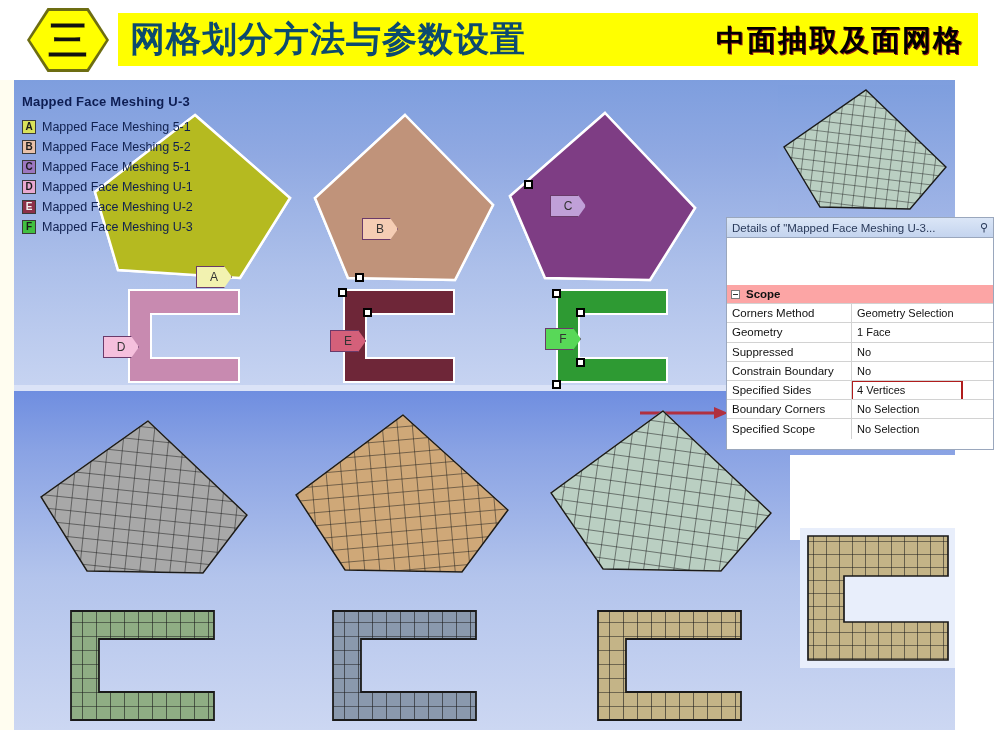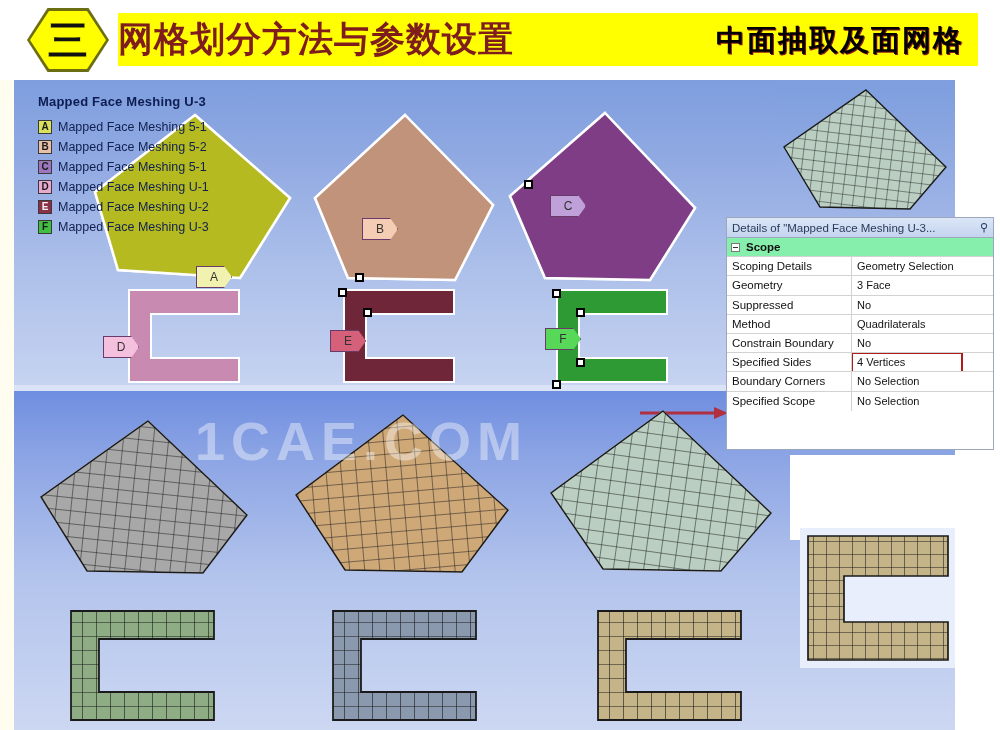--- a/index.html
+++ b/index.html
@@ -23,21 +23,22 @@
     position:absolute; inset:0; display:flex; align-items:center; justify-content:center;
     font-size:40px; font-weight:bold; color:#111; font-family:"DejaVu Sans", sans-serif;
     line-height:1;
   }
   #title-bar {
     position:absolute; left:118px; top:13px; width:860px; height:53px;
     background:#ffff00;
     display:flex; align-items:center;
   }
   #title-main {
-    font-size:35px; font-weight:bold; color:#7f1d1d;
+    margin-left:12px;
+    font-size:35px; font-weight:bold; color:#0c4a6e;
     font-family:"DejaVu Sans", sans-serif; letter-spacing:1px;
     white-space:nowrap;
   }
   #title-sub {
     position:absolute; right:14px; top:8px;
     font-size:29px; font-weight:bold; color:#000000;
     font-family:"DejaVu Sans", sans-serif; letter-spacing:2px;
     text-shadow: 1px 1px 0 #8b1a1a;
     white-space:nowrap;
   }
@@ -55,21 +56,21 @@
   #gutter-l { position:absolute; left:0; top:0; width:14px; height:650px; background:#fffdf0; }
 
   
   #right-white { position:absolute; left:955px; top:0; width:45px; height:650px; background:#ffffff; }
   #right-white2 { position:absolute; left:790px; top:375px; width:210px; height:85px; background:#ffffff; }
 
   
   #tree-panel {
     position:absolute; left:14px; top:8px; width:244px; height:170px;
     background:rgba(125,155,215,0.0);
-    padding:6px 24px;
+    padding:6px 8px;
     color:#12225a;
   }
   #tree-title { font-size:13px; font-weight:bold; color:#0d1d52; letter-spacing:0.2px; }
   #tree-date  { font-size:12.5px; color:#15265c; margin-top:1px; }
   #tree-list  { margin-top:8px; }
   .tree-row   { display:flex; align-items:center; height:19px; margin-bottom:1px; }
   .tree-badge {
     width:14px; height:14px; border:1px solid #3a3a3a;
     font-size:10px; font-weight:bold; color:#1a1a1a;
     display:flex; align-items:center; justify-content:center;
@@ -104,21 +105,21 @@
   }
   #details-title {
     height:20px; background:linear-gradient(to bottom,#dbe6f7,#c4d4ee);
     border-bottom:1px solid #9aa7bd;
     display:flex; align-items:center; padding:0 5px;
     color:#2a3a5a; font-size:11.5px; white-space:nowrap; overflow:hidden;
   }
   #details-title .pin { margin-left:auto; font-size:11px; color:#2a3a5a; }
   .d-row { display:flex; height:19.2px; border-bottom:1px solid #d2d2d2; }
   .d-row:last-child { border-bottom:none; }
-  .d-group { background:#86efac; }
+  .d-group { background:#fca5a5;margin-top:47px; }
   .d-expand {
     width:17px; flex:none; display:flex; align-items:center; justify-content:center;
   }
   .d-expand i {
     display:block; width:9px; height:9px; border:1px solid #7a7a7a; background:#fff;
     position:relative;
   }
   .d-expand i:before {
     content:""; position:absolute; left:1px; right:1px; top:3px; height:1px; background:#333;
   }
@@ -344,52 +345,47 @@
       </div>
 
       <div class="tree-row">
         <span class="tree-badge" style="background:#40c040">F</span>
         <span class="tree-label">Mapped Face Meshing U-3</span>
       </div>
 
     </div>
   </div>
 
-  <div id="wm-center">1CAE.COM</div>
 
   <div id="details">
     <div id="details-title">
       <span>Details of "Mapped Face Meshing U-3...</span>
       <span class="pin">⚲</span>
     </div>
 
     <div class="d-row d-group">
       <span class="d-expand">
           <i></i>
         </span>
       <span class="d-group-label">Scope</span>
     </div>
     <div class="d-row">
-      <span class="d-key">Scoping Details</span>
+      <span class="d-key">Corners Method</span>
       <span class="d-val">Geometry Selection</span>
     </div>
     <div class="d-row">
       <span class="d-key">Geometry</span>
-      <span class="d-val">3 Face</span>
+      <span class="d-val">1 Face</span>
     </div>
 
     <div class="d-row">
       <span class="d-key">Suppressed</span>
       <span class="d-val">No</span>
     </div>
     <div class="d-row">
-      <span class="d-key">Method</span>
-      <span class="d-val">Quadrilaterals</span>
-    </div>
-    <div class="d-row">
       <span class="d-key">Constrain Boundary</span>
       <span class="d-val">No</span>
     </div>
 
     <div class="d-row">
       <span class="d-key">Specified Sides</span>
       <span class="d-val hl">4 Vertices</span>
     </div>
     <div class="d-row">
       <span class="d-key">Boundary Corners</span>

